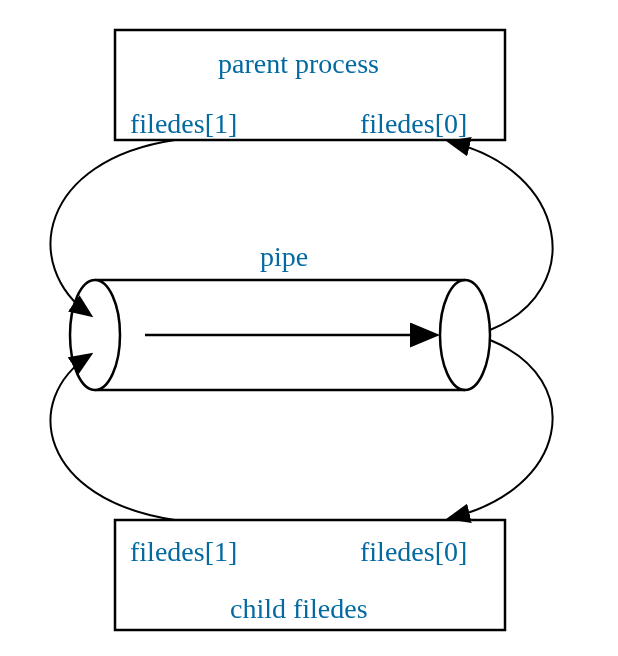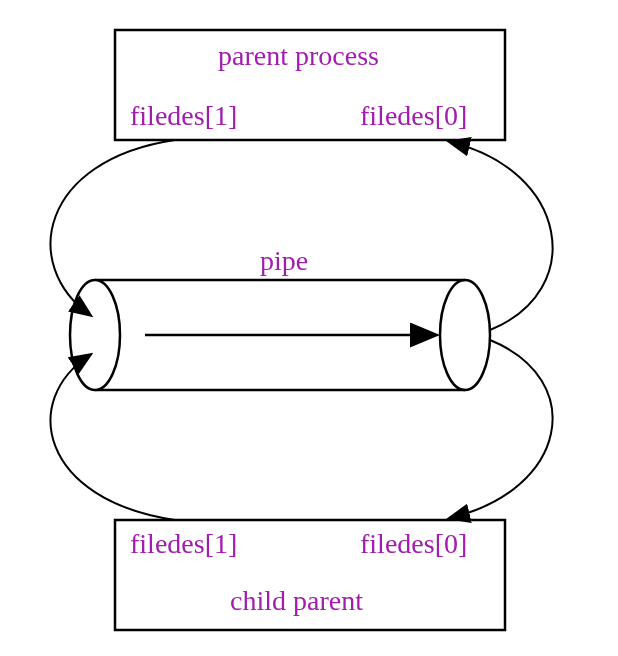--- a/index.html
+++ b/index.html
@@ -12,21 +12,22 @@
       position: relative;
     }
     svg {
       position: absolute;
       top: 0;
       left: 0;
     }
     .label {
       position: absolute;
       font-size: 28px;
-      color: #a21caf;
+      color: #0369a1;
+      margin-top: 8px;
     }
     .italic {
     }
     .regular {
       font-style: normal;
     }
   </style>
 </head>
 <body>
 
@@ -59,17 +60,17 @@
 
   <path d="M 490 330 C 588 290, 568 170, 450 142" fill="none" stroke="black" stroke-width="2" marker-end="url(#arrowhead)"></path>
 
   <path d="M 490 340 C 588 380, 568 490, 450 518" fill="none" stroke="black" stroke-width="2" marker-end="url(#arrowhead)"></path>
 </svg>
 
 <div class="label regular" style="left:218px; top:40px;">parent process</div>
 <div class="label italic" style="left:130px; top:100px;">filedes[1]</div>
 <div class="label italic" style="left:360px; top:100px;">filedes[0]</div>
 
-<div class="label regular" style="left:260px; top:245px;">pipe</div>
+<div class="label regular" style="left:260px; top:233px;">pipe</div>
 
 <div class="label italic" style="left:130px; top:528px;">filedes[1]</div>
 <div class="label italic" style="left:360px; top:528px;">filedes[0]</div>
-<div class="label regular" style="left:230px; top:585px;">child parent</div>
+<div class="label regular" style="left:230px; top:585px;">child filedes</div>
 
 </body></html>

